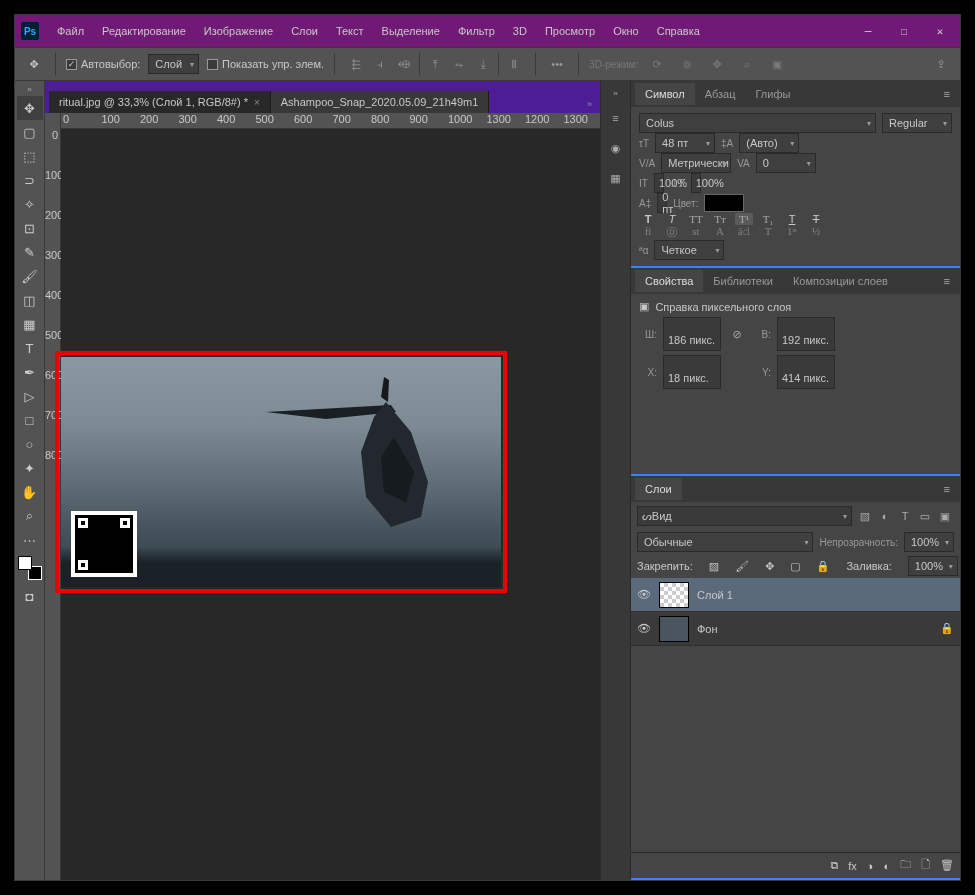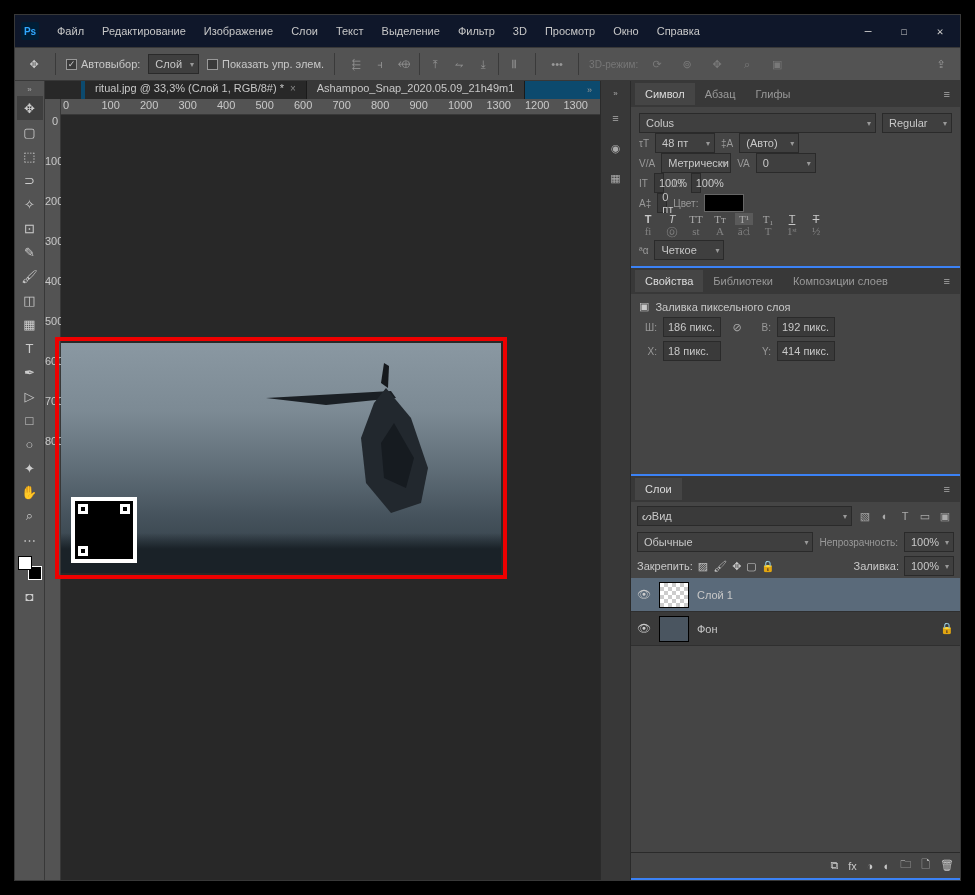--- a/index.html
+++ b/index.html
@@ -1,19 +1,19 @@
 <!DOCTYPE html>
 <html><head>
 <meta charset="utf-8">
 <style>
 * { margin:0; padding:0; box-sizing:border-box; font-family:Tahoma,Arial,sans-serif; font-size:11px; color:#c8c8c8; user-select:none; }
 body { background:#000; overflow:hidden; }
 .app { width:975px; height:895px; background:#000; padding:14px; }
 .win { width:947px; height:867px; background:#535353; border:1px solid #383838; display:flex; flex-direction:column; }
-.titlebar { height:24px; background:#0f172a; display:flex; align-items:center; padding:16px 6px; }
+.titlebar { height:24px; background:#701a75; display:flex; align-items:center; padding:16px 6px; }
 .logo { width:18px; height:18px; background:#001e36; color:#31a8ff; display:flex; align-items:center; justify-content:center; font-weight:bold; font-size:10px; border-radius:2px; margin-right:10px; }
 .menubar { display:flex; gap:2px; }
 .menu-item { padding:4px 8px; cursor:pointer; }
 .wincontrols { margin-left:auto; display:flex; gap:20px; padding-right:6px; }
 .winbtn { width:16px; height:16px; display:flex; align-items:center; justify-content:center; cursor:pointer; font-family:monospace; }
 .options { height:34px; background:#535353; border-top:1px solid #383838; border-bottom:1px solid #383838; display:flex; align-items:center; padding:0 8px; gap:8px; }
 .tool-icon { width:22px; height:22px; display:flex; align-items:center; justify-content:center; }
 .checkbox { display:flex; align-items:center; gap:4px; }
 .chk { width:11px; height:11px; border:1px solid #999; background:#3a3a3a; }
 .chk.on::after { content:"✓"; font-size:9px; display:block; text-align:center; line-height:9px; color:#ccc; }
@@ -25,21 +25,21 @@
 .ibtn.dim { opacity:.55; }
 .main { flex:1; display:flex; overflow:hidden; }
 .ltool { width:30px; background:#535353; display:flex; flex-direction:column; align-items:center; padding-top:2px; gap:0; border-right:1px solid #383838; }
 .ltool .t { width:26px; height:24px; display:flex; align-items:center; justify-content:center; cursor:pointer; font-size:13px; color:#ccc; }
 .ltool .t:hover, .ltool .t.active { background:#3f3f3f; }
 .expand { font-size:8px; color:#aaa; padding:2px; }
 .fgbg { width:24px; height:24px; position:relative; margin:4px 0; }
 .fg { width:14px; height:14px; background:#fff; border:1px solid #000; position:absolute; top:0; left:0; }
 .bg { width:14px; height:14px; background:#000; border:1px solid #fff; position:absolute; bottom:0; right:0; }
 .center { flex:1; display:flex; flex-direction:column; background:#282828; }
-.tabs { height:18px; background:#0c4a6e; display:flex; align-items:flex-end; padding-left:4px;margin-left:36px; }
+.tabs { height:32px; background:#4c1d95; display:flex; align-items:flex-end; padding-left:4px; }
 .tab { padding:5px 10px; background:#282828; color:#eee; cursor:pointer; border-right:1px solid #1a1a1a; display:flex; gap:6px; align-items:center; }
 .tab.inactive { background:#383838; color:#999; }
 .tab .x { font-size:10px; color:#888; }
 .tabs .more { margin-left:auto; padding:4px 8px; color:#999; font-size:9px; }
 .canvas-area { flex:1; position:relative; overflow:hidden; display:flex; }
 .ruler-v { width:16px; background:#535353; border-right:1px solid #383838; display:flex; flex-direction:column; font-size:8px; color:#aaa; padding-top:16px; }
 .ruler-v div { height:40px; text-align:right; padding-right:2px; }
 .ruler-h { position:absolute; top:0; left:16px; right:0; height:16px; background:#535353; border-bottom:1px solid #383838; display:flex; font-size:8px; color:#aaa; }
 .ruler-h div { width:42px; padding-left:2px; }
 .viewport { flex:1; background:#282828; position:relative; margin-top:16px; }
@@ -70,30 +70,30 @@
 .ticons span { width:18px; text-align:center; color:#aaa; cursor:pointer; font-family:serif; }
 .ticons span.on { background:#5a5a5a; }
 .prop-row { display:flex; align-items:center; gap:6px; margin-top:4px; }
 .prop-row .lbl { width:18px; text-align:right; }
 .layers-body { display:flex; flex-direction:column; }
 .layers-top { display:flex; align-items:center; padding:4px 6px; gap:4px; }
 .layers-top .search { flex:1; background:#3a3a3a; border:1px solid #2a2a2a; height:20px; display:flex; align-items:center; padding:0 4px; }
 .filt { display:flex; gap:2px; }
 .filt span { width:18px; height:18px; display:flex; align-items:center; justify-content:center; color:#aaa; border:1px solid transparent; cursor:pointer; }
 .layers-controls { display:flex; padding:2px 6px; gap:6px; align-items:center; }
-.lock-row { display:flex; padding:2px 6px; gap:5px; align-items:center; font-size:10px; color:#aaa; }
+.lock-row { display:flex; padding:2px 6px; gap:16px; align-items:center; font-size:10px; color:#aaa; }
 .layer-list { background:#3a3a3a; }
 .layer { height:34px; display:flex; align-items:center; padding:0 6px; gap:8px; border-bottom:1px solid #2f2f2f; }
 .layer.sel { background:#5a6a7a; }
 .eye { width:14px; color:#ccc; cursor:pointer; }
 .thumb { width:30px; height:26px; background:#fff; border:1px solid #000; background-image:repeating-conic-gradient(#ccc 0 25%,#fff 0 50%); background-size:8px 8px; }
 .thumb.img { background:#4a5560; background-image:none; position:relative; }
 .layer-foot { height:26px; display:flex; align-items:center; justify-content:flex-end; padding:0 6px; gap:10px; color:#999; border-top:1px solid #2a2a2a; }
 .layer-foot span { cursor:pointer; }
-.num-in { background:#3a3a3a; border:1px solid #2a2a2a; width:58px; height:20px; padding:0 4px; display:flex; align-items:center; }
+.num-in { background:#3a3a3a; border:1px solid #2a2a2a; width:58px; height:20px; padding:16px 4px; display:flex; }
 .link { width:20px; text-align:center; color:#aaa; }
 .prop-body { min-height:180px; }
 </style>
 </head>
 <body>
 
 <div class="app">
 <div class="win">
   <div class="titlebar">
     <div class="logo">Ps</div>
@@ -337,21 +337,21 @@
       <div class="panel">
         <div class="ptabs">
           <div class="ptab active">Свойства</div>
           <div class="ptab">Библиотеки</div>
           <div class="ptab">Композиции слоев</div>
           <div class="pmenu">≡</div>
         </div>
         <div class="pbody prop-body">
           <div class="row">
                 <span>▣</span>
-                <span>Заливка пиксельного слоя</span>
+                <span>Справка пиксельного слоя</span>
               </div>
           <div class="prop-row">
             <span class="lbl">Ш:</span>
             <div class="num-in">
                   <span>186 пикс.</span>
                 </div>
             <span class="link">⊘</span>
             <span class="lbl">В:</span>
             <div class="num-in">
                   <span>192 пикс.</span>

